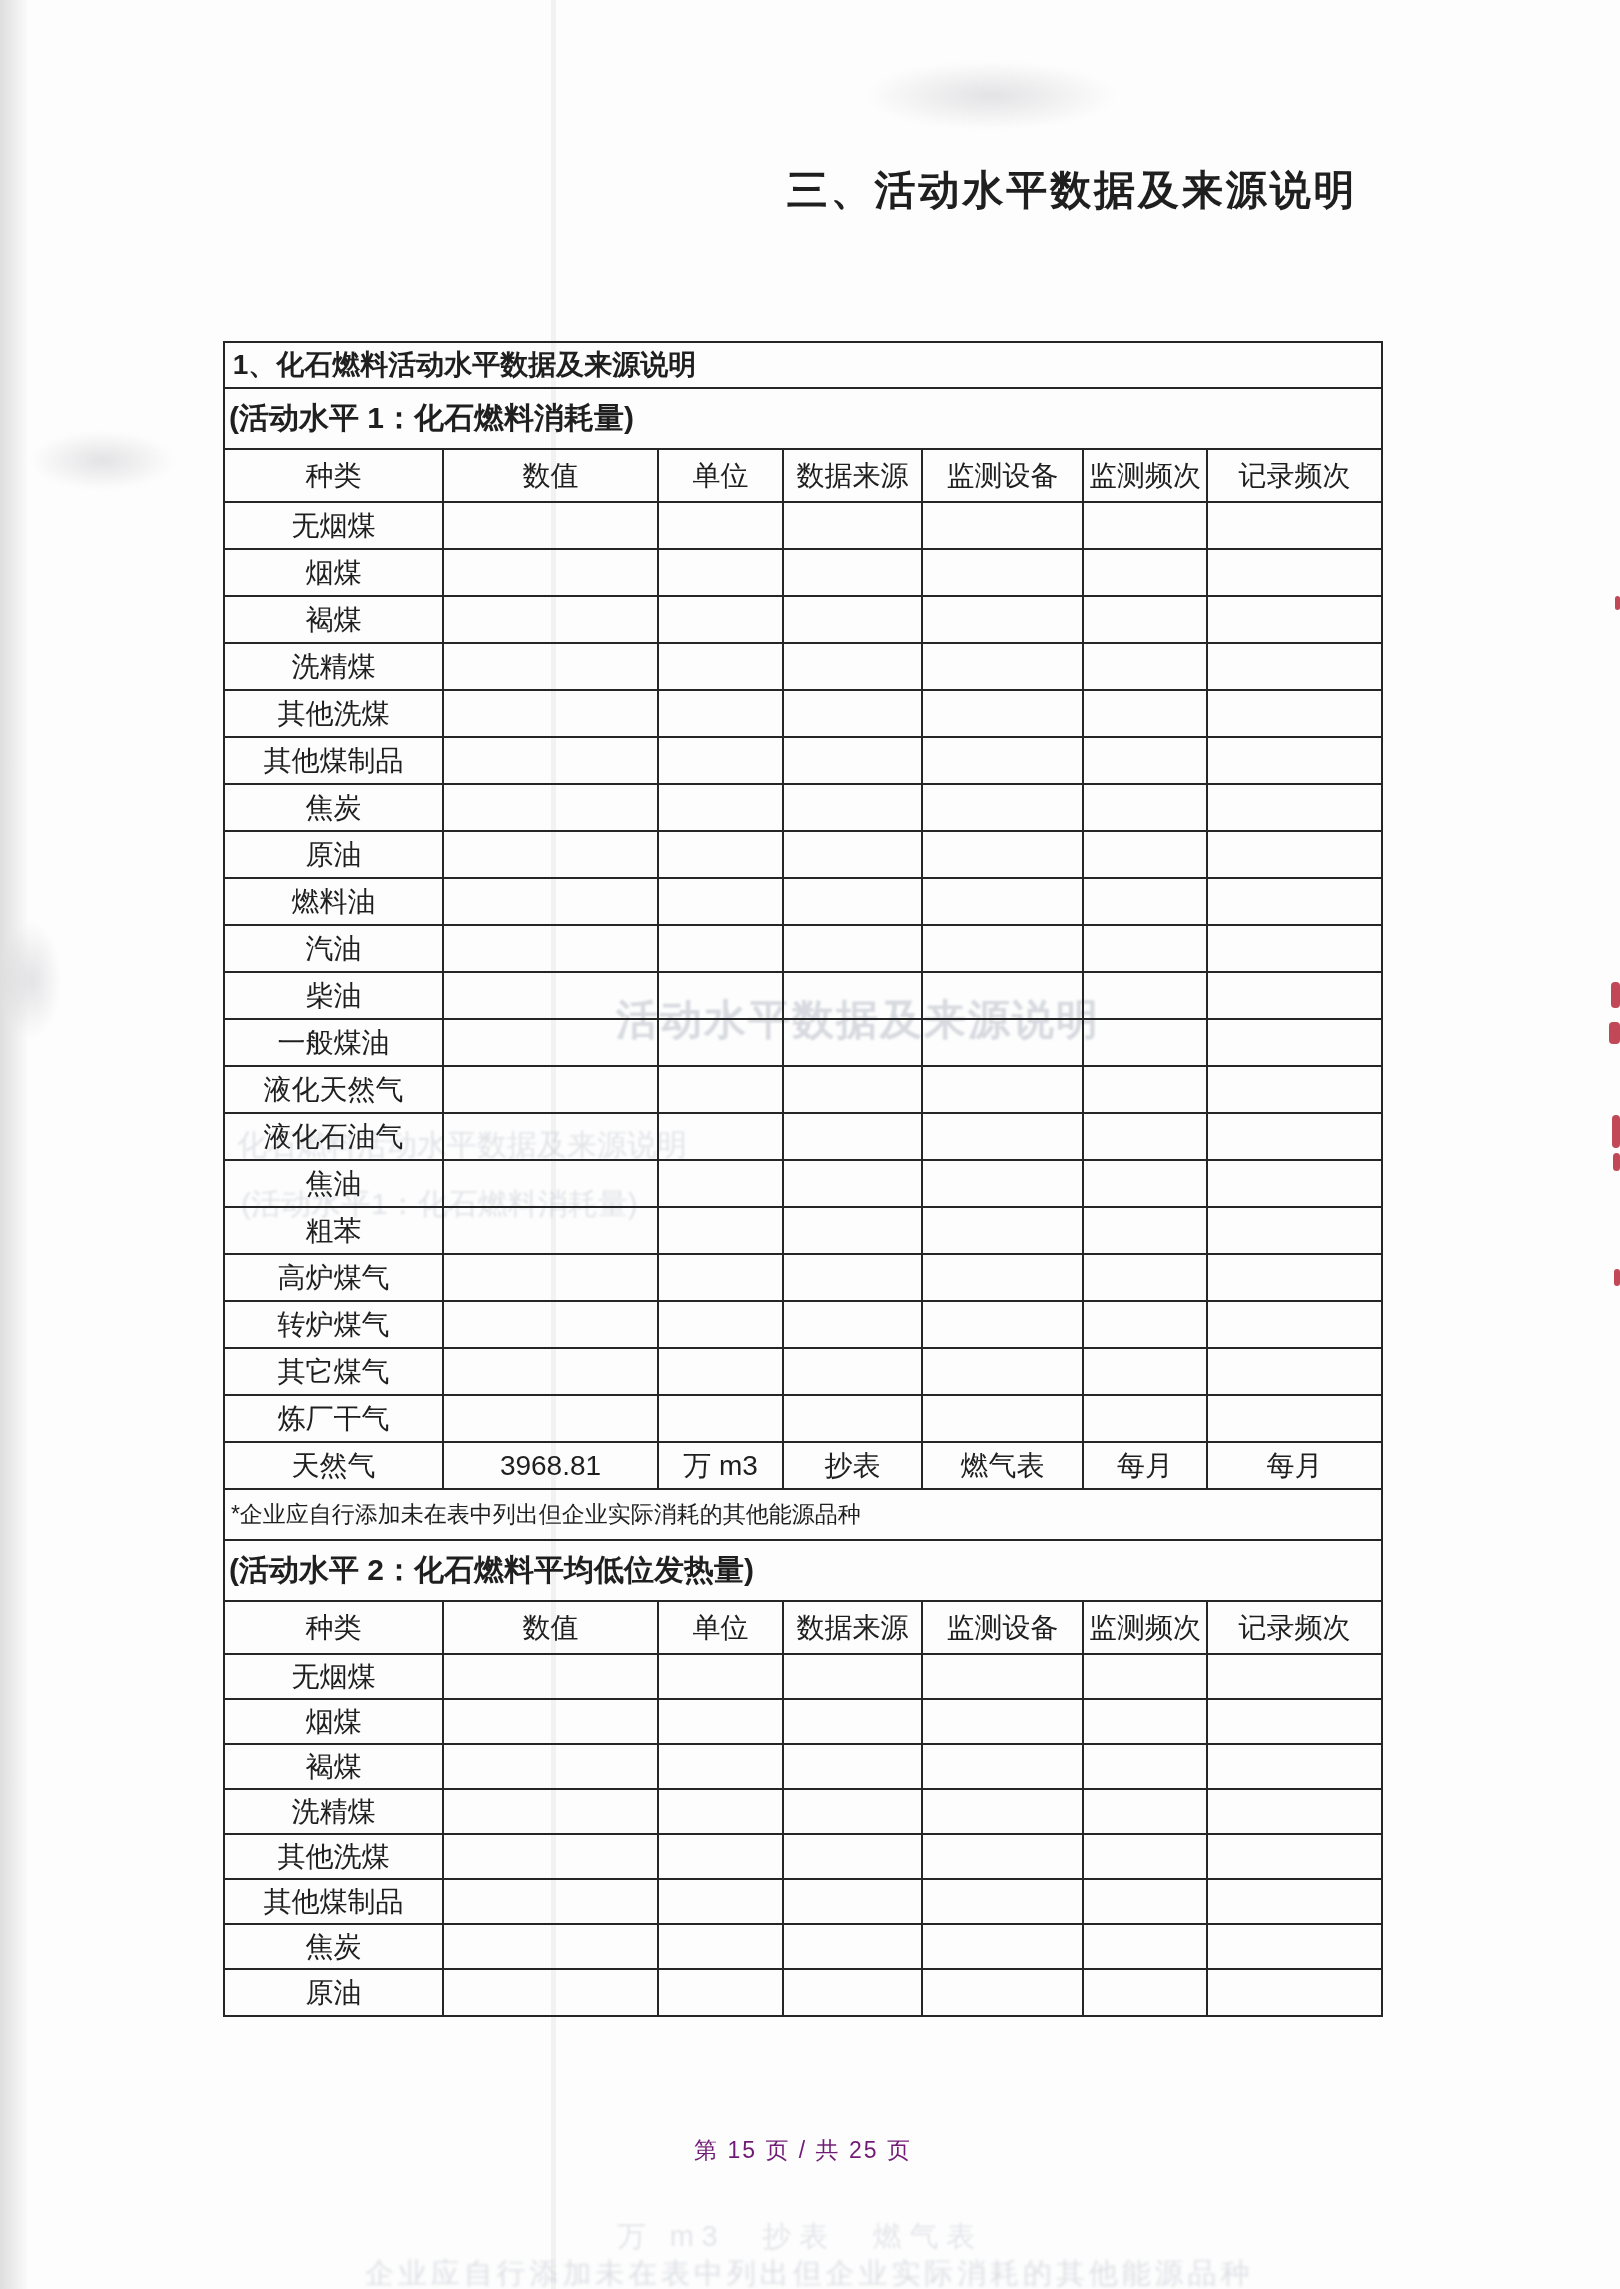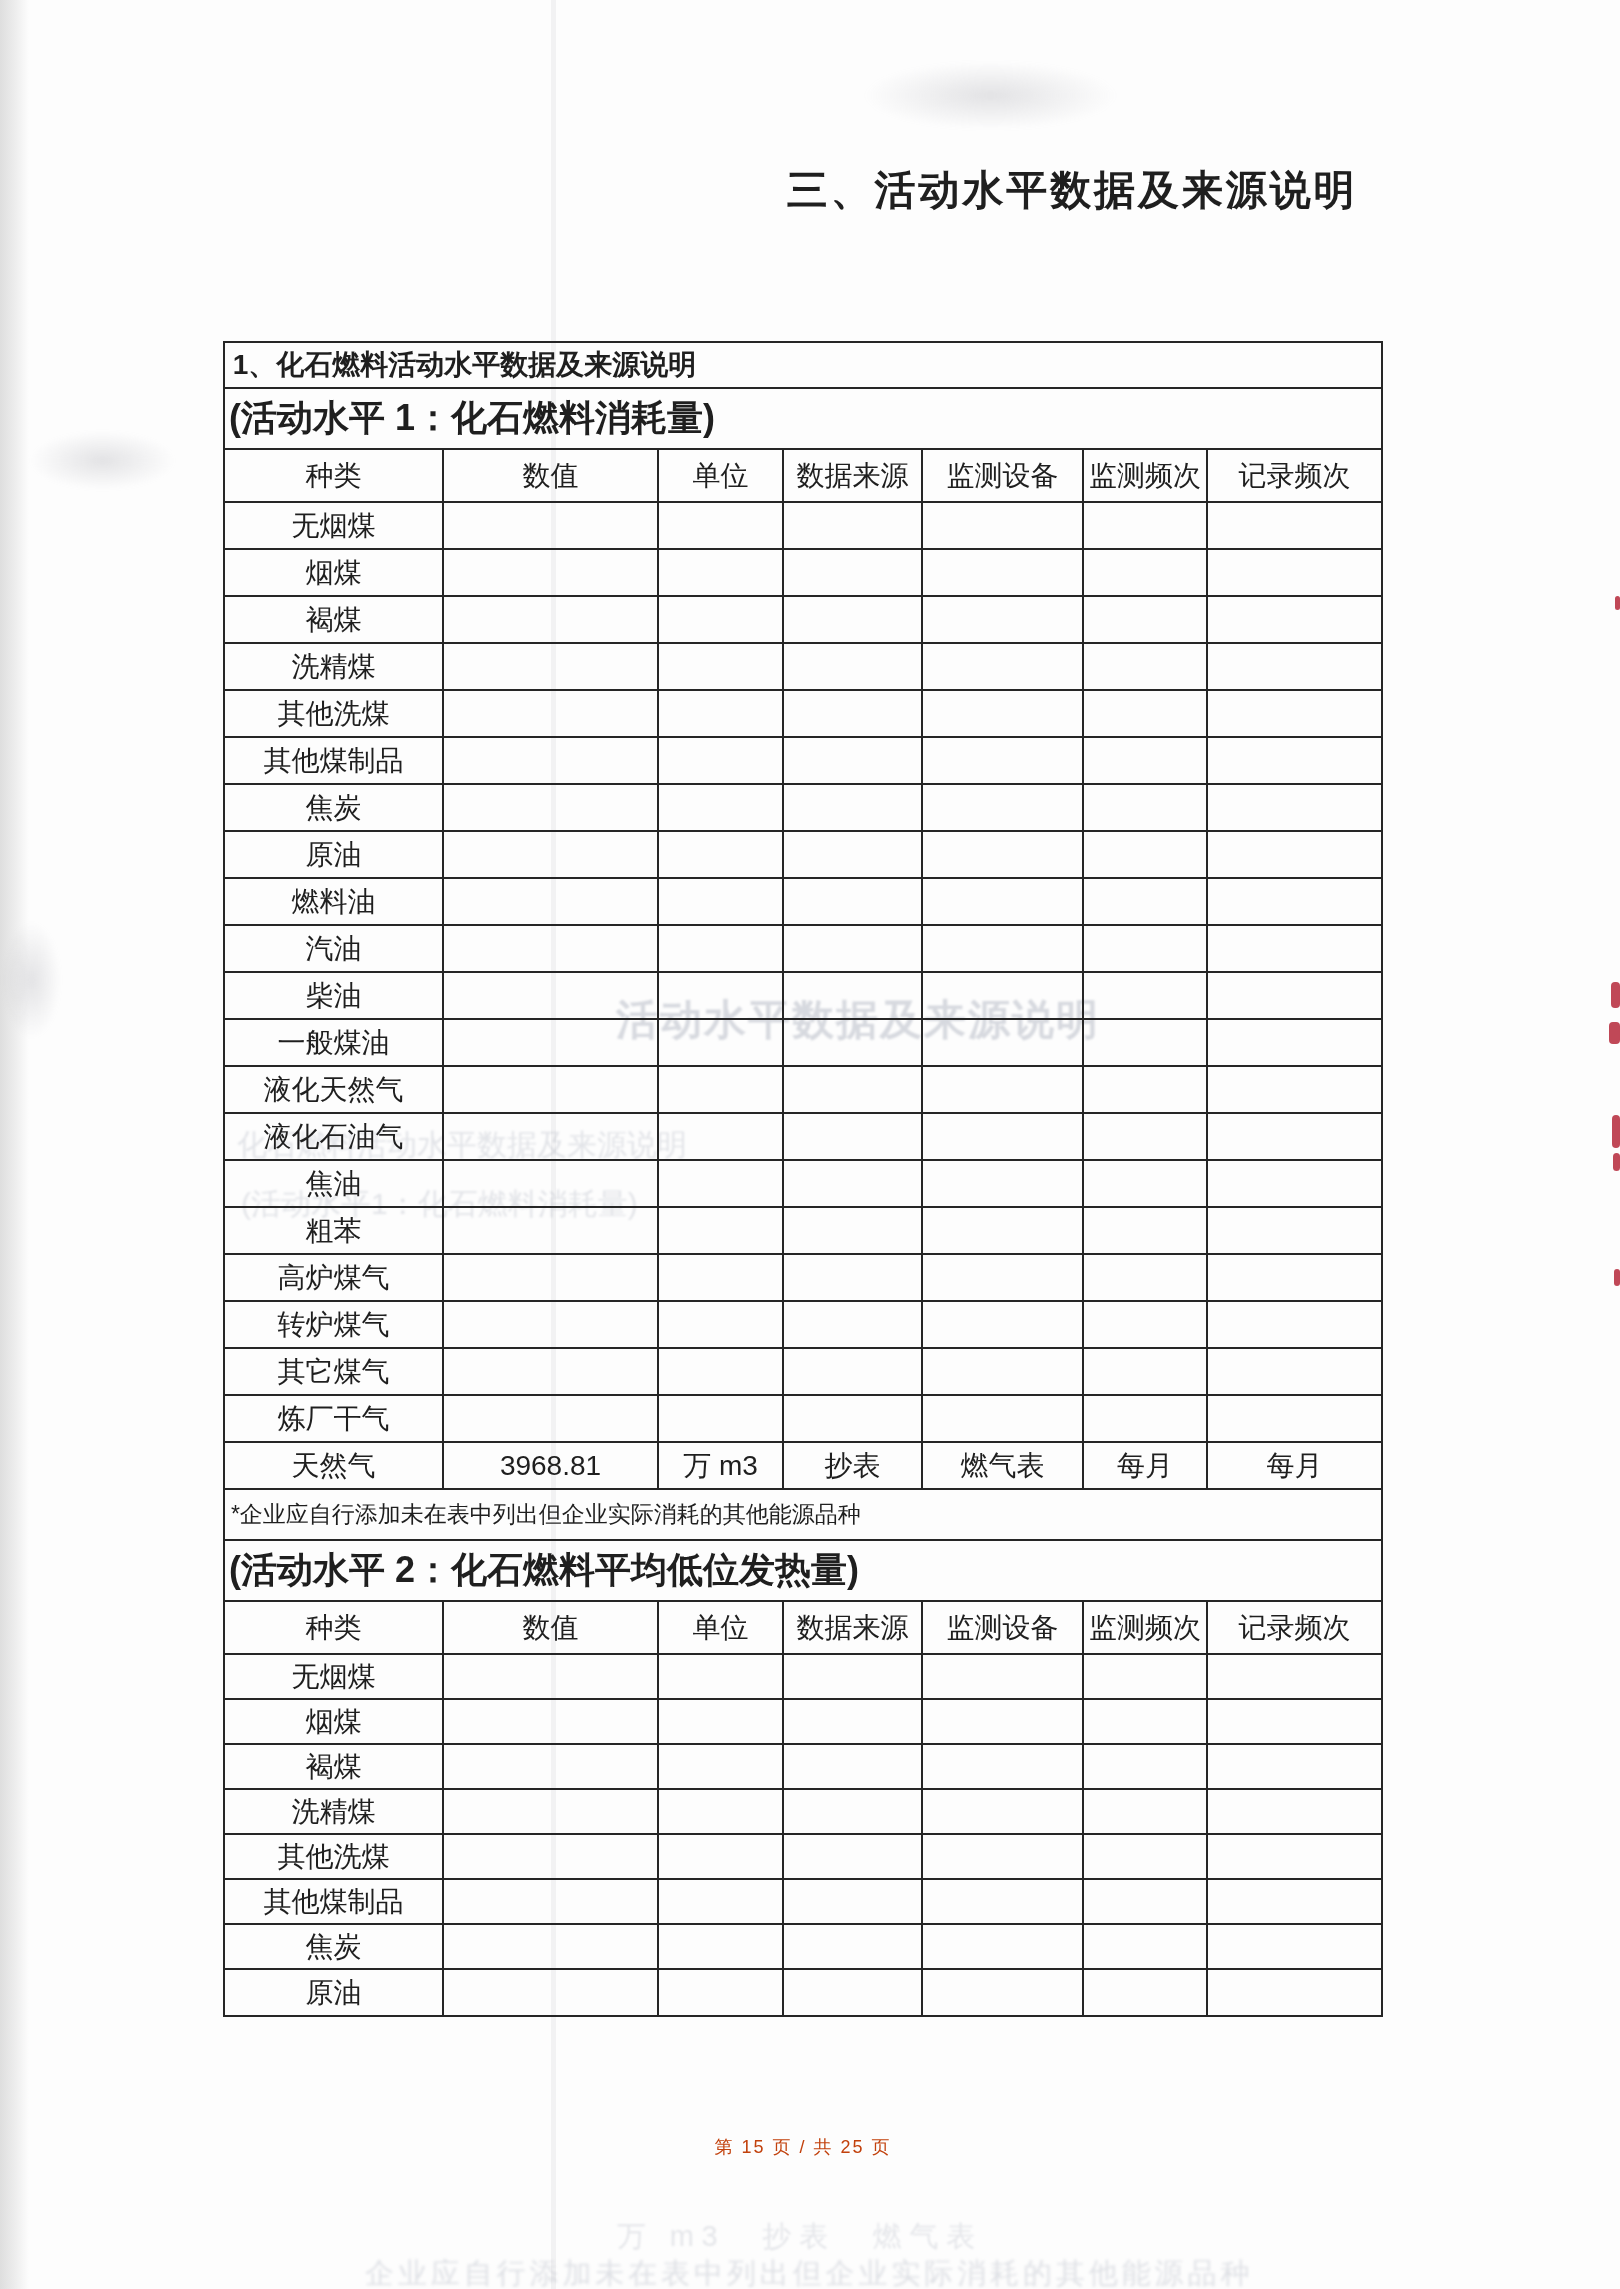--- a/index.html
+++ b/index.html
@@ -29,34 +29,34 @@
   .smudge.s2{left:2px;top:921px;width:59px;height:118px}
   .smudge.s3{left:29px;top:431px;width:147px;height:59px}
   
   .title{
     position:absolute;left:223px;top:163px;width:1160px;
     text-align:right;font-size:41px;font-weight:bold;letter-spacing:2.9px;
     transform:translateX(-25.5px);
   }
   .footer{
     position:absolute;left:223px;top:2135px;width:1160px;
-    text-align:center;font-size:18px;letter-spacing:2px;color:#c2410c;
+    text-align:center;font-size:23px;letter-spacing:2px;color:#701a75;
   }
   
   .doc-table{
     position:absolute;left:223px;top:341px;width:1160px;
     border:2.9px solid #262626;background:transparent;font-size:28px;
   }
   .row-heading{
     height:46px;display:flex;align-items:center;padding:0 7.8px;
     font-weight:bold;font-size:28px;border-bottom:2px solid #262626;
   }
   .row-sub{
     height:61px;display:flex;align-items:center;padding:0 3.9px;
-    font-weight:bold;font-size:36px;border-bottom:2px solid #262626;
+    font-weight:bold;font-size:30px;border-bottom:2px solid #262626;
   }
   .row-cols{display:flex;height:53px;border-bottom:2px solid #262626}
   .hcell,.tcell{
     display:flex;align-items:center;justify-content:center;
     border-right:2px solid #262626;overflow:hidden;white-space:nowrap;
   }
   .c0{width:219px}.c1{width:215px}.c2{width:125px}.c3{width:139px}
   .c4{width:161px}.c5{width:124px}.c6{width:161px;border-right:none;flex:1}
   .trow{display:flex;border-bottom:2px solid #262626}
   #t1rows .trow{height:47px}

